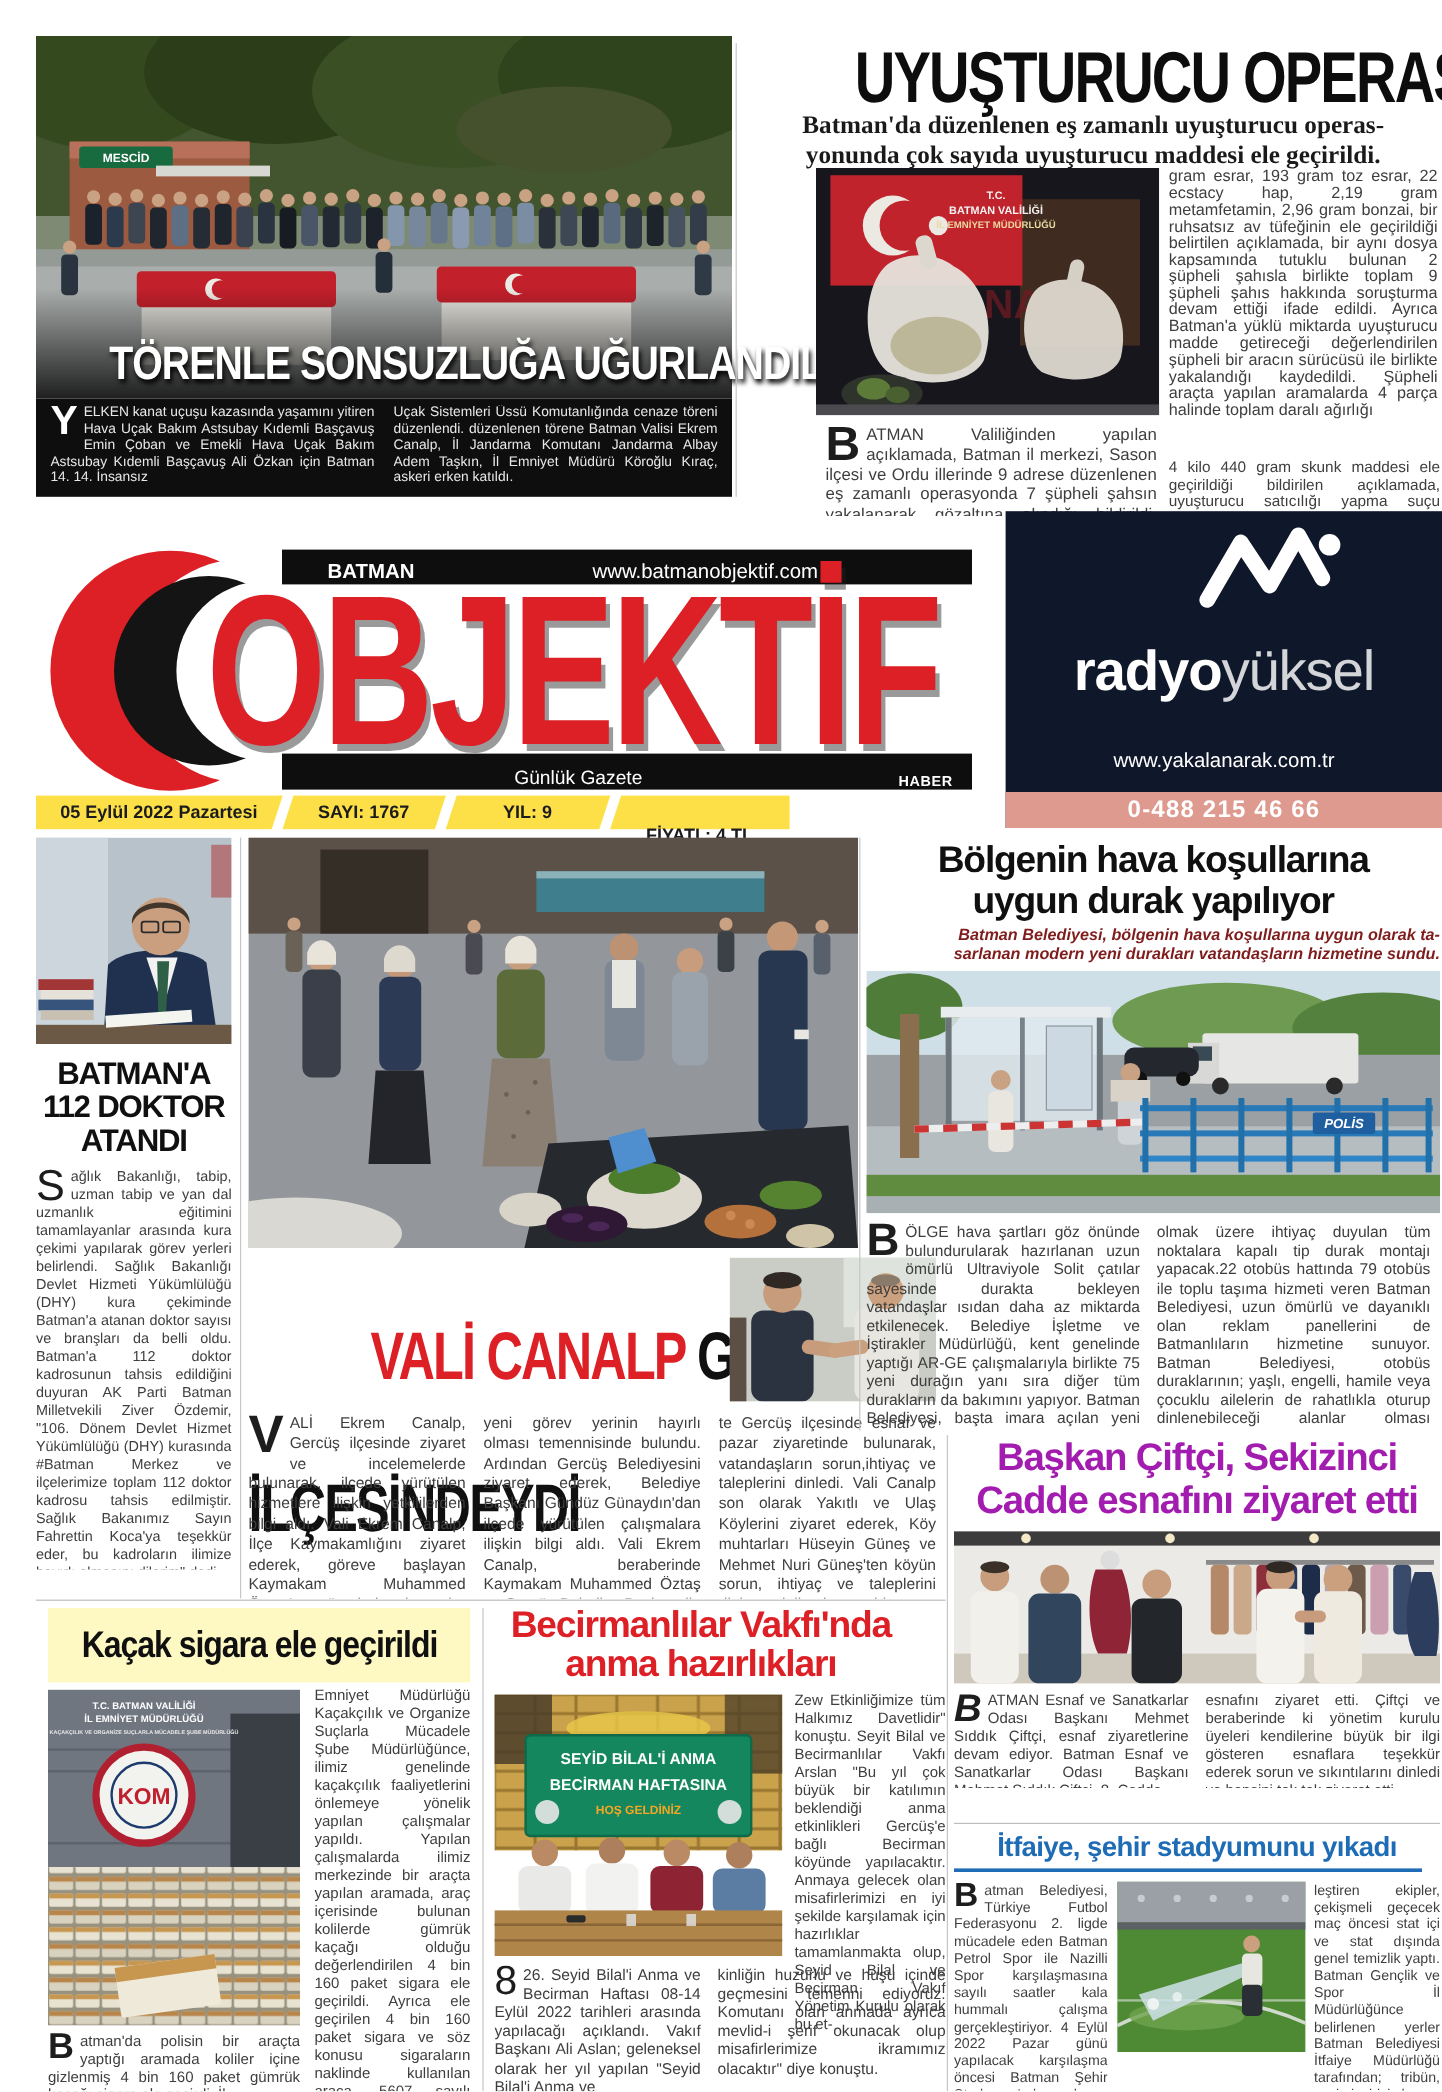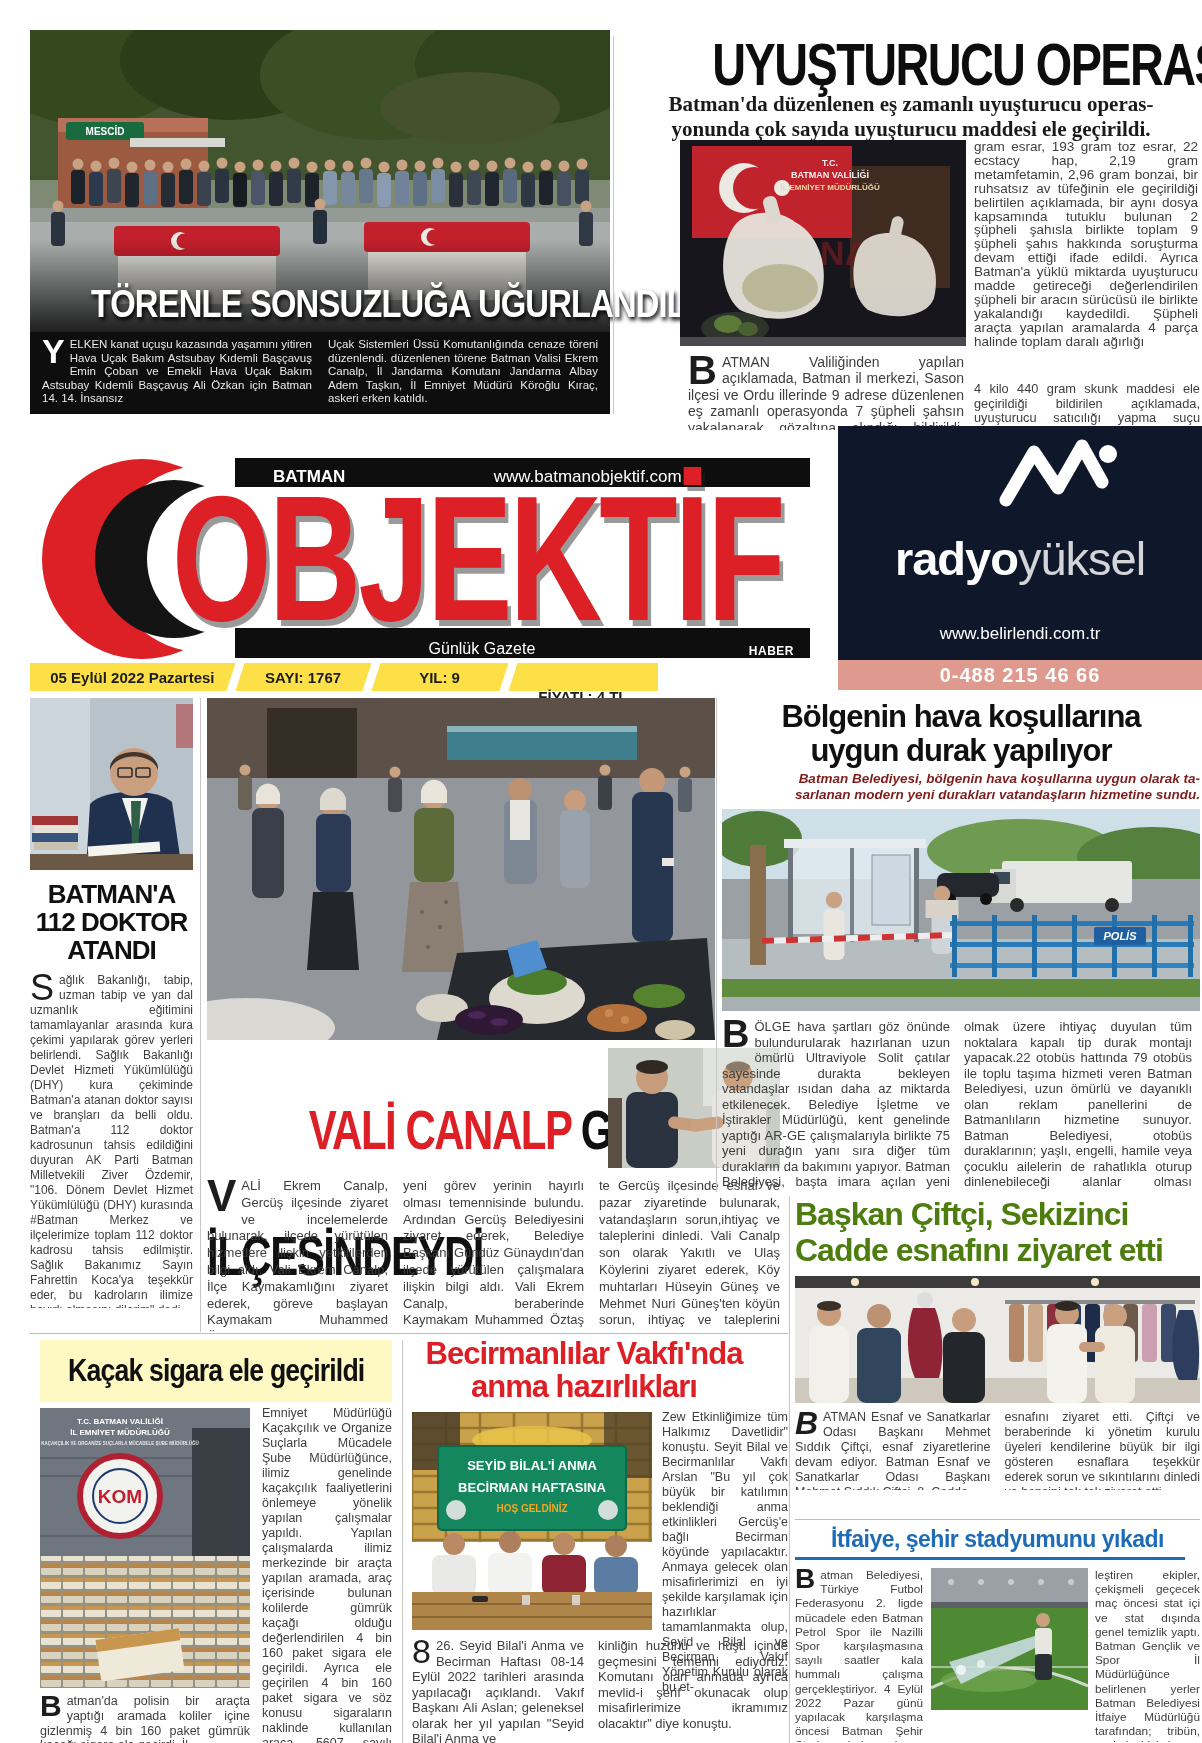--- a/index.html
+++ b/index.html
@@ -243,21 +243,21 @@
   </div>
 
   <div class="abs" style="left:838px;top:426px;width:364px;height:264px;background:#0f172a;">
     <svg class="abs" style="left:160px;top:12px;" width="120" height="72" viewBox="0 0 120 72">
       <path d="M8 62 L36 14 L60 50 L84 8 L104 44" stroke="#fff" stroke-width="13" fill="none" stroke-linecap="round" stroke-linejoin="round"></path>
       <circle cx="110" cy="16" r="9" fill="#fff"></circle>
     </svg>
     <div class="abs" style="left:0;right:0;top:108px;text-align:center;font-size:47px;line-height:50px;letter-spacing:-1px;">
       <span style="font-weight:900;color:#fff;">radyo</span><span style="font-weight:400;color:rgba(255,255,255,0.82);">yüksel</span>
     </div>
-    <div class="abs" style="left:0;right:0;top:198px;text-align:center;font-size:17px;color:#fff;">www.belirlendi.com.tr</div>
+    <div class="abs" style="left:0;right:0;top:198px;text-align:center;font-size:17px;color:#fff;">www.yakalanarak.com.tr</div>
     <div class="abs" style="left:0;right:0;bottom:0;height:30px;background:#df9a8f;display:flex;align-items:center;justify-content:center;font-weight:900;font-size:20px;color:#fff;letter-spacing:1px;">0-488 215 46 66</div>
   </div>
 
   <div class="abs" style="left:30px;top:698px;width:163px;">
     <svg width="163" height="172" viewBox="0 0 163 172">
       <rect width="163" height="172" fill="#b7c2ca"></rect>
       <rect width="60" height="172" fill="#cdd6dc"></rect>
       <rect x="146" y="6" width="17" height="44" fill="#b03a3a" opacity="0.55"></rect>
       <rect x="2" y="118" width="46" height="9" fill="#a23636"></rect>
         <rect x="4" y="127" width="44" height="8" fill="#e6e2da"></rect>
@@ -439,21 +439,21 @@
     </svg>
     <div style="margin-top:8px;display:flex;gap:14px;height:172px;overflow:hidden;">
       <div class="jt" style="width:228px;font-size:13px;line-height:15.5px;">
         <span class="dc" style="font-size:38px;">B</span><span>ÖLGE hava şartları göz önünde bulundurularak hazırlanan uzun ömürlü Ultraviyole Solit çatılar sayesinde durakta bekleyen vatandaşlar ısıdan daha az miktarda etkilenecek. Belediye İşletme ve İştirakler Müdürlüğü, kent genelinde yaptığı AR-GE çalışmalarıyla birlikte 75 yeni durağın yanı sıra diğer tüm durakların da bakımını yapıyor. Batman Belediyesi, başta imara açılan yeni yaşam alanları</span>
       </div>
       <div class="jt" style="width:228px;font-size:13px;line-height:15.5px;">olmak üzere ihtiyaç duyulan tüm noktalara kapalı tip durak montajı yapacak.22 otobüs hattında 79 otobüs ile toplu taşıma hizmeti veren Batman Belediyesi, uzun ömürlü ve dayanıklı olan reklam panellerini de Batmanlıların hizmetine sunuyor. Batman Belediyesi, otobüs duraklarının; yaşlı, engelli, hamile veya çocuklu ailelerin de rahatlıkla oturup dinlenebileceği alanlar olması nedeniyle çalışmalarına hız veriyor.</div>
     </div>
   </div>
 
   <div class="abs" style="left:795px;top:1196px;width:405px;">
-    <div class="pre" style="text-align:left;font-size:32px;line-height:36px;font-weight:900;letter-spacing:-1px;color:#4d7c0f;">Başkan Çiftçi, Sekizinci
+    <div class="pre" style="text-align:center;font-size:32px;line-height:36px;font-weight:900;letter-spacing:-1px;color:#a21caf;">Başkan Çiftçi, Sekizinci
 Cadde esnafını ziyaret etti</div>
     <svg style="margin-top:8px;" width="405" height="127" viewBox="0 0 405 127">
       <rect width="405" height="127" fill="#eceae6"></rect>
       <rect width="405" height="12" fill="#3c3c3c"></rect>
       <circle cx="60" cy="6" r="4" fill="#f5e9c8"></circle>
         <circle cx="180" cy="6" r="4" fill="#f5e9c8"></circle>
         <circle cx="300" cy="6" r="4" fill="#f5e9c8"></circle>
       <rect y="102" width="405" height="25" fill="#cfc8bd"></rect>
       <rect x="210" y="24" width="190" height="4" fill="#8a8a8a"></rect>
       <rect x="214" y="28" width="15" height="58" rx="4" fill="#b58968"></rect>

